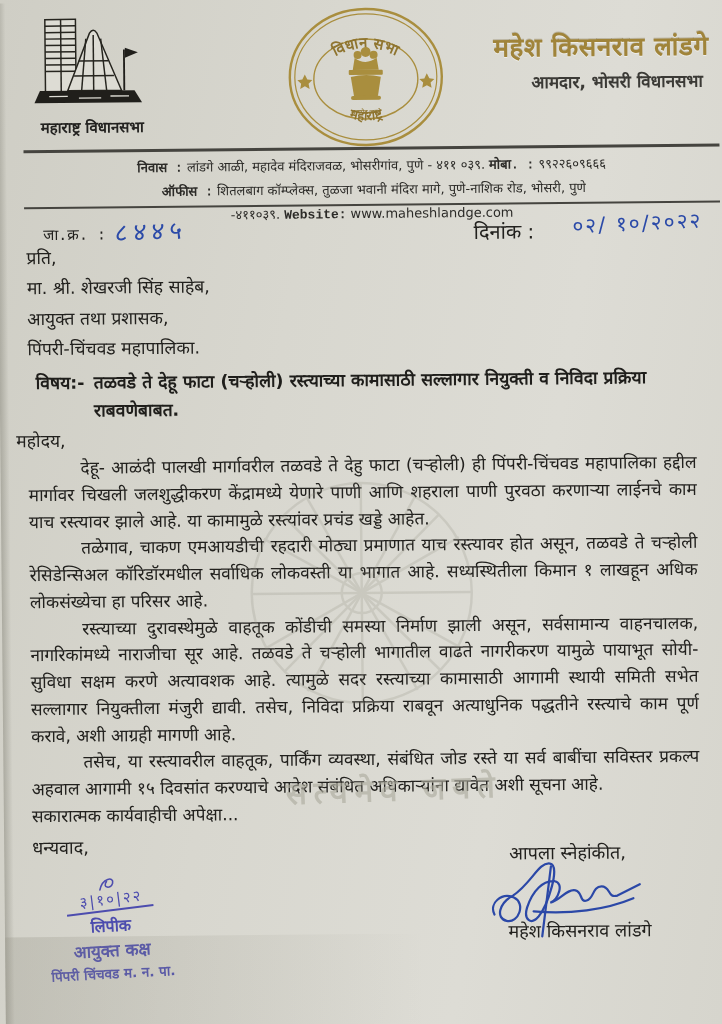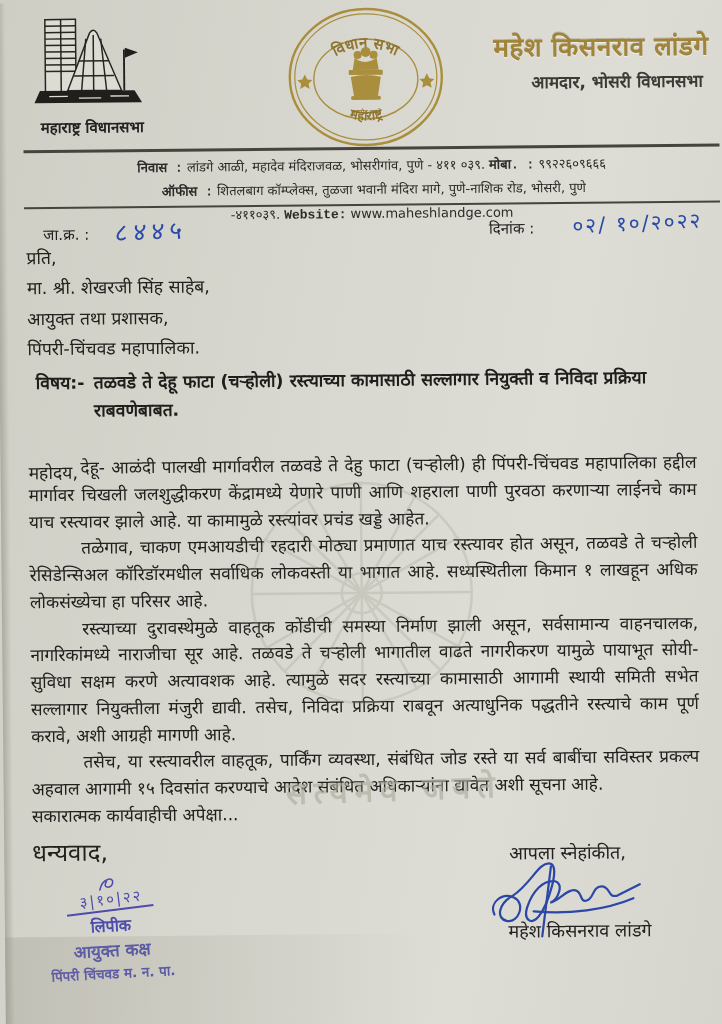--- a/index.html
+++ b/index.html
@@ -26,39 +26,39 @@
   .mla-desig{position:absolute;left:440px;top:72px;width:266px;text-align:right;
     font-size:17px;font-weight:bold;color:#3b3a36;}
   .rule1{position:absolute;left:26px;right:0;top:147px;height:3px;background:#45443f;}
   .rule2{position:absolute;left:26px;right:0;top:204px;height:2px;background:#45443f;}
   .addr{position:absolute;left:36px;right:6px;top:155px;text-align:center;
     font-size:13px;line-height:1.75;color:#2c2b28;}
   .addr b{margin-right:4px;font-family:Liberation Mono, monospace;}
   .addr span{margin-right:4px;}
   
   .refrow{position:absolute;left:45px;right:18px;top:213px;height:38px;}
-  .ref-label{position:absolute;left:0;top:8px;font-size:15px;color:#22211e;}
+  .ref-label{position:absolute;left:0;top:8px;font-size:15px;color:#22211e;font-family:Liberation Mono, monospace;}
   .ref-value{position:absolute;left:72px;top:-2px;font-size:25px;letter-spacing:5px;
     color:#2b4aa8;transform:skewX(-7deg) rotate(-2deg);}
-  .date-label{position:absolute;right:168px;top:6px;font-size:15px;color:#22211e;}
+  .date-label{position:absolute;right:168px;top:6px;font-size:20px;color:#22211e;}
   .date-value{position:absolute;right:0;top:-2px;font-size:21px;letter-spacing:2px;
     color:#2b4aa8;transform:rotate(-2deg);}
   
   .recipient{position:absolute;left:28px;top:240px;font-size:17.5px;line-height:1.73;color:#22211e;}
   
   .subject{position:absolute;left:28px;right:34px;top:366px;font-size:17.5px;font-weight:bold;
     line-height:1.62;color:#1f1e1b;padding-left:66px;}
   .subject .subj-label{position:absolute;left:8px;top:0;}
-  .greeting{position:absolute;left:28px;top:425px;font-size:17.5px;color:#22211e;margin-top:32px;}
+  .greeting{position:absolute;left:16px;top:425px;font-size:17.5px;color:#22211e;}
   
   .bodytext{position:absolute;left:28px;right:26px;top:452px;font-size:17.2px;
     line-height:1.555;text-align:justify;color:#22211e;}
   .bodytext p{margin:0;text-indent:52px;}
   .bodytext p.noindent{text-indent:0;}
-  .thanks{position:absolute;left:28px;top:832px;font-size:24px;color:#22211e;}
+  .thanks{position:absolute;left:28px;top:832px;font-size:18px;color:#22211e;}
   
   .closing{position:absolute;left:505px;top:842px;font-size:18px;color:#22211e;}
   .sig{position:absolute;left:478px;top:856px;width:180px;height:84px;}
   .signer{position:absolute;left:470px;top:920px;width:210px;text-align:center;
     font-size:18px;color:#22211e;}
   
   .stamp{position:absolute;left:26px;top:872px;width:160px;text-align:center;
     color:#4c4cae;transform:rotate(-2.5deg);}
   .stamp .hand-date{font-size:15px;letter-spacing:2px;display:inline-block;
     transform:rotate(-4deg);border-bottom:2px solid #4c4cae;padding:0 10px 1px 14px;}

